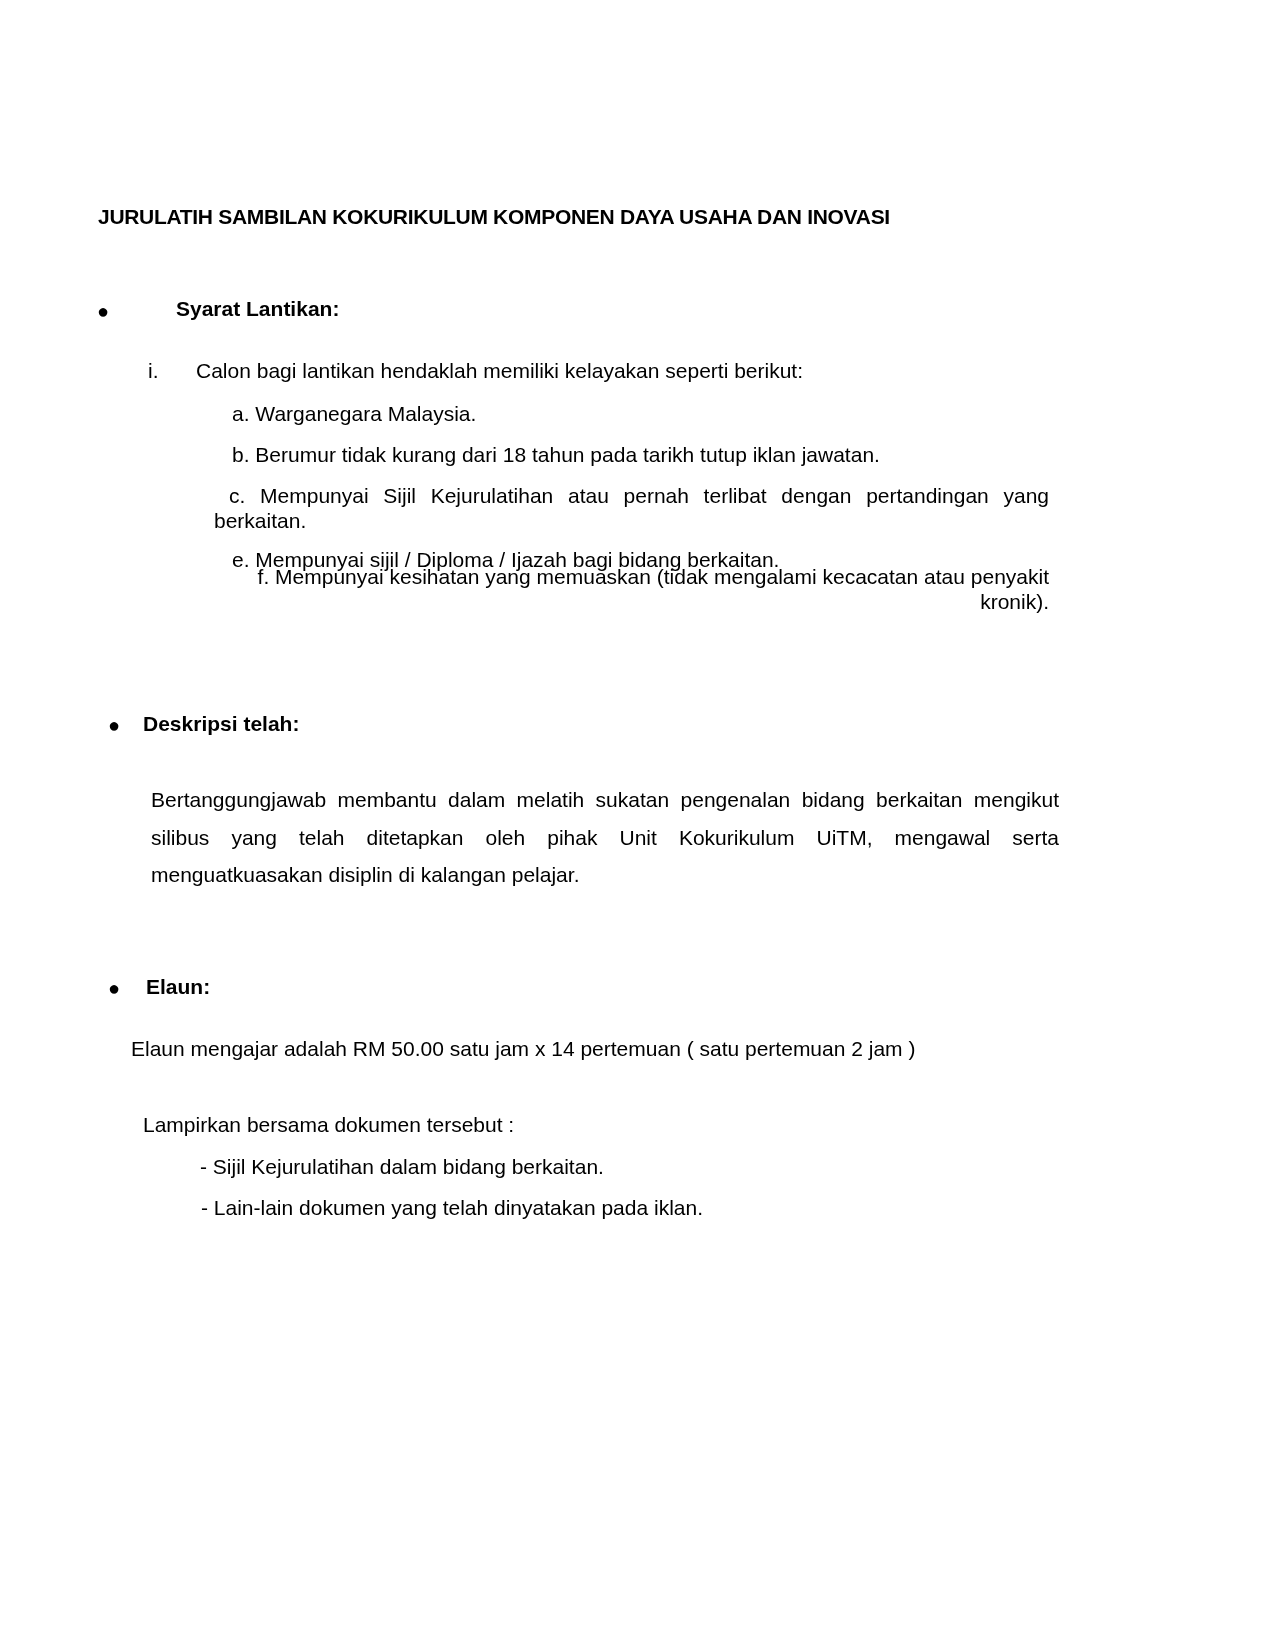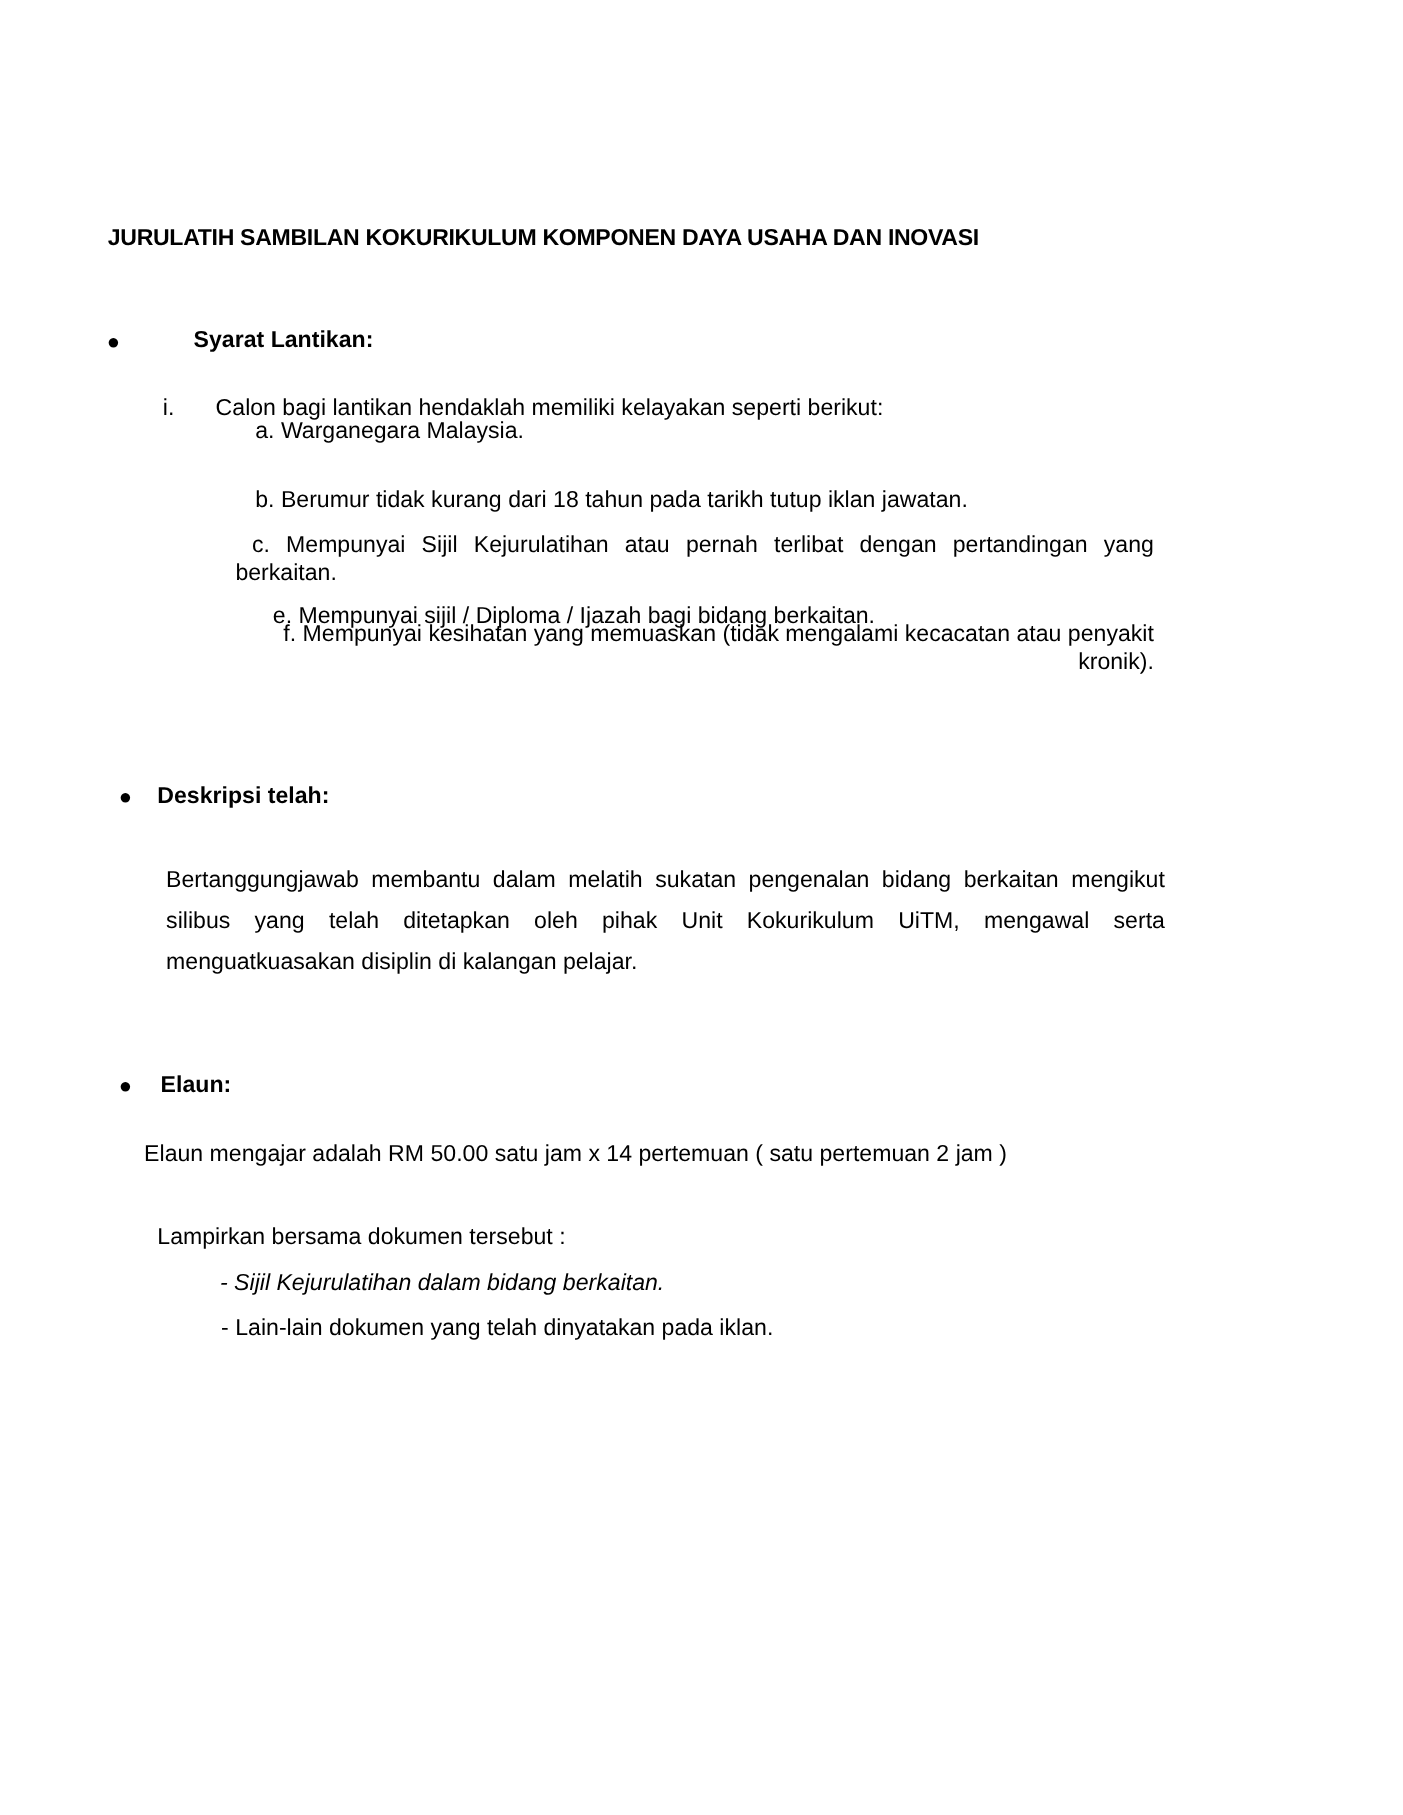--- a/index.html
+++ b/index.html
@@ -24,35 +24,35 @@
 
   <div class="abs title">JURULATIH SAMBILAN KOKURIKULUM KOMPONEN DAYA USAHA DAN INOVASI</div>
 
   <div>
     <span class="abs bullet" style="left:97px; top:300px;">●</span>
     <span class="abs heading" style="left:142px; top:297px;margin-left:34px;">Syarat Lantikan:</span>
 
     <span class="abs txt" style="left:148px; top:359px;">i.</span>
     <span class="abs txt" style="left:196px; top:359px;">Calon bagi lantikan hendaklah memiliki kelayakan seperti berikut:</span>
 
-    <span class="abs txt" style="left:232px; top:380px;text-align:right;">a. Warganegara Malaysia.</span>
+    <span class="abs txt" style="left:232px; top:402px;text-align:right;">a. Warganegara Malaysia.</span>
     <span class="abs txt" style="left:232px; top:443px;">b. Berumur tidak kurang dari 18 tahun pada tarikh tutup iklan jawatan.</span>
     <div class="just" style="left:214px; top:483px; width:835px; text-indent:15px; line-height:25px;">c. Mempunyai Sijil Kejurulatihan atau pernah terlibat dengan pertandingan yang berkaitan.</div>
-    <span class="abs txt" style="left:248px; top:548px;">e. Mempunyai sijil / Diploma / Ijazah bagi bidang berkaitan.</span>
+    <span class="abs txt" style="left:232px; top:548px;">e. Mempunyai sijil / Diploma / Ijazah bagi bidang berkaitan.</span>
     <div class="just" style="left:214px; top:564px; width:835px; text-indent:18px; line-height:25px; text-align:right;">f. Mempunyai kesihatan yang memuaskan (tidak mengalami kecacatan atau penyakit kronik).</div>
   </div>
 
   <div>
     <span class="abs bullet" style="left:108px; top:714px;">●</span>
     <span class="abs heading" style="left:143px; top:712px;">Deskripsi telah:</span>
     <div class="just" style="left:151px; top:781px; width:908px; line-height:37.5px; text-align-last:left;">Bertanggungjawab membantu dalam melatih sukatan pengenalan bidang berkaitan mengikut silibus yang telah ditetapkan oleh pihak Unit Kokurikulum UiTM, mengawal serta menguatkuasakan disiplin di kalangan pelajar.</div>
   </div>
 
   <div>
     <span class="abs bullet" style="left:108px; top:977px;">●</span>
     <span class="abs heading" style="left:146px; top:975px;">Elaun:</span>
     <span class="abs txt" style="left:131px; top:1037px;">Elaun mengajar adalah RM 50.00 satu jam x 14 pertemuan ( satu pertemuan 2 jam )</span>
     <span class="abs txt" style="left:143px; top:1113px;">Lampirkan bersama dokumen tersebut :</span>
-    <span class="abs txt" style="left:200px; top:1155px;font-style:italic;">- Sijil Kejurulatihan dalam bidang berkaitan.</span>
+    <span class="abs txt" style="left:200px; top:1155px;">- Sijil Kejurulatihan dalam bidang berkaitan.</span>
     <span class="abs txt" style="left:201px; top:1196px;">- Lain-lain dokumen yang telah dinyatakan pada iklan.</span>
   </div>
 
 </div>
 
 </body></html>

